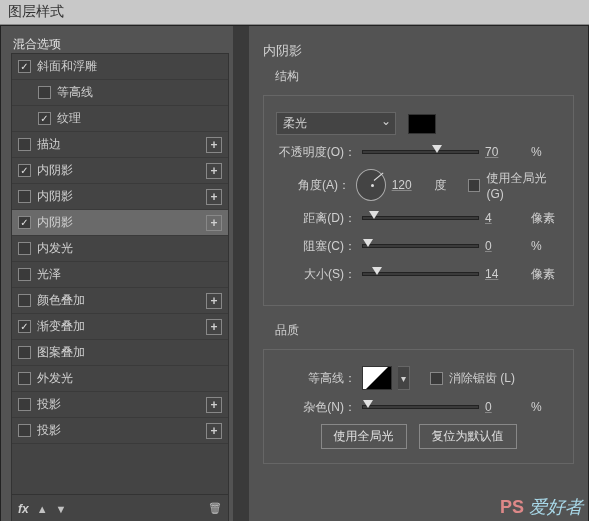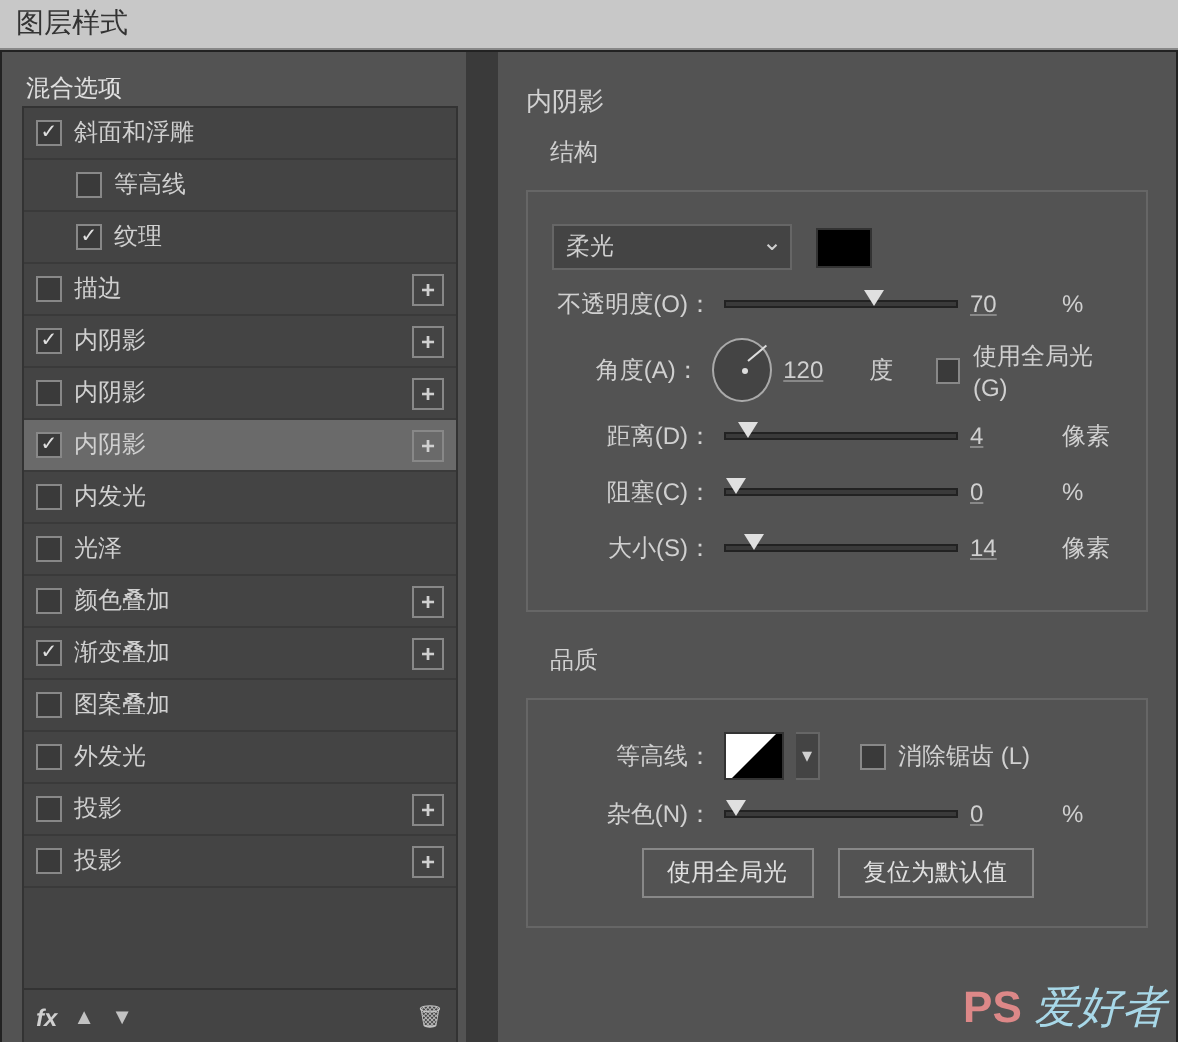--- a/index.html
+++ b/index.html
@@ -213,21 +213,21 @@
     .btn-row {
       display: flex;
       gap: 12px;
       justify-content: center;
       margin-top: 6px;
     }
     .watermark {
       position: absolute;
       bottom: 2px;
       right: 6px;
-      font-size: 22px;
+      font-size: 18px;
       color: #a8d8e8;
       font-style: italic;
       pointer-events: none;
     }
     .watermark b { color: #d88; font-style: normal; }
   </style>
 </head>
 <body>
 
 <div class="titlebar">

